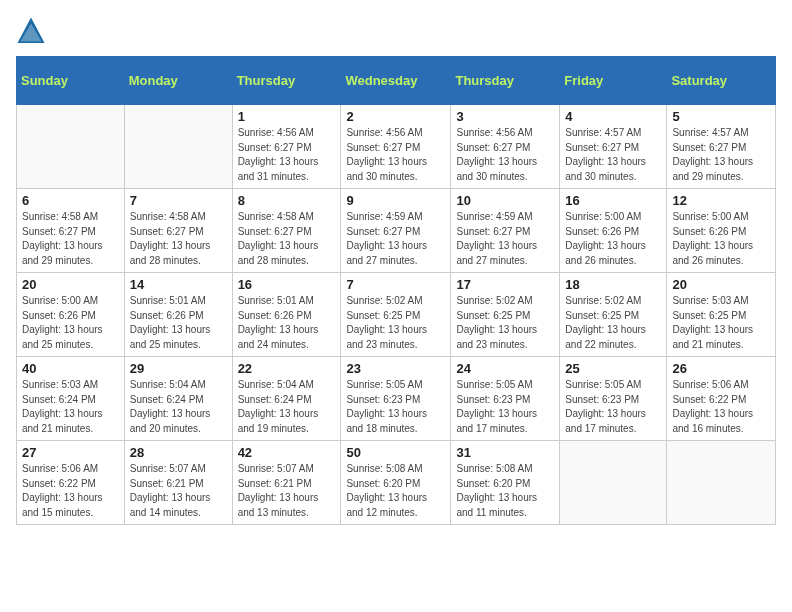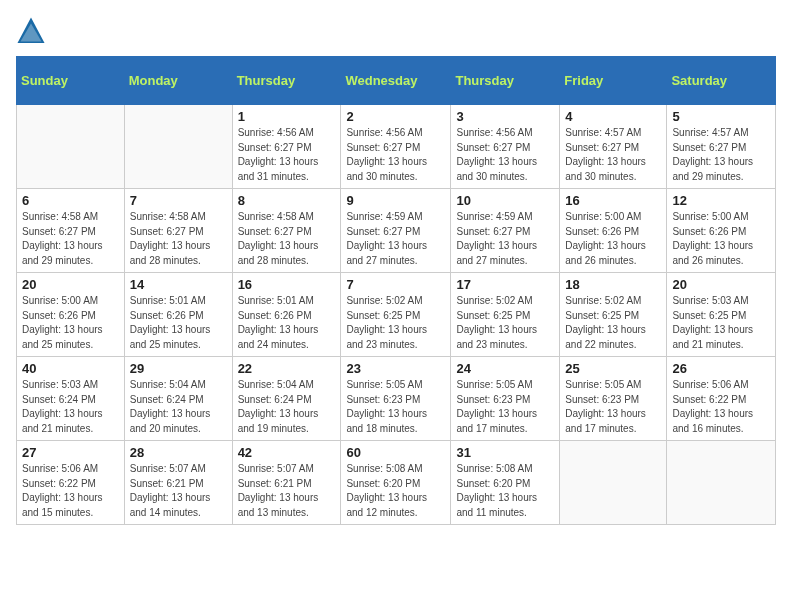--- a/index.html
+++ b/index.html
@@ -302,21 +302,21 @@
 Sunset: 6:21 PM
 Daylight: 13 hours and 14 minutes.</div>
         </td>
         <td>
           <span class="day-number">42</span>
           <div class="day-info" style="white-space: pre-line;">Sunrise: 5:07 AM
 Sunset: 6:21 PM
 Daylight: 13 hours and 13 minutes.</div>
         </td>
         <td>
-          <span class="day-number">60</span>
+          <span class="day-number">50</span>
           <div class="day-info" style="white-space: pre-line;">Sunrise: 5:08 AM
 Sunset: 6:20 PM
 Daylight: 13 hours and 12 minutes.</div>
         </td>
         <td>
           <span class="day-number">31</span>
           <div class="day-info" style="white-space: pre-line;">Sunrise: 5:08 AM
 Sunset: 6:20 PM
 Daylight: 13 hours and 11 minutes.</div>
         </td>

